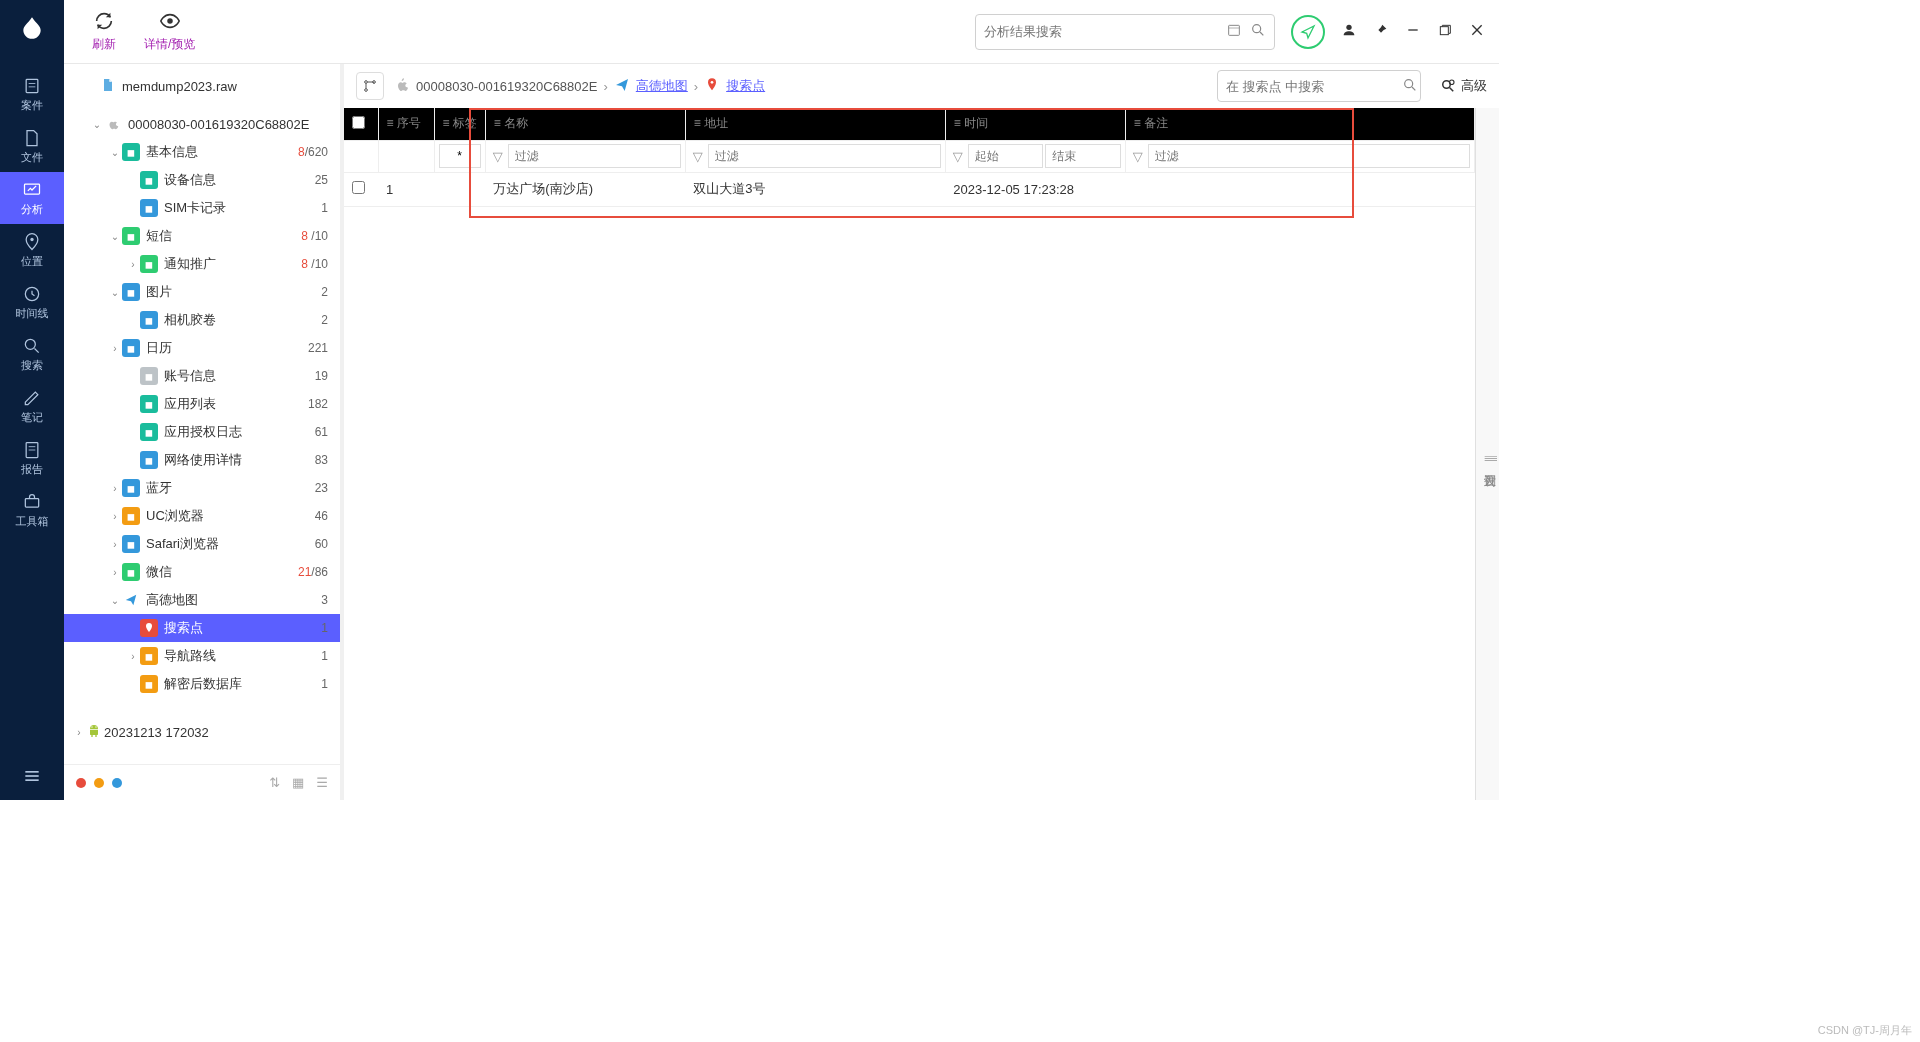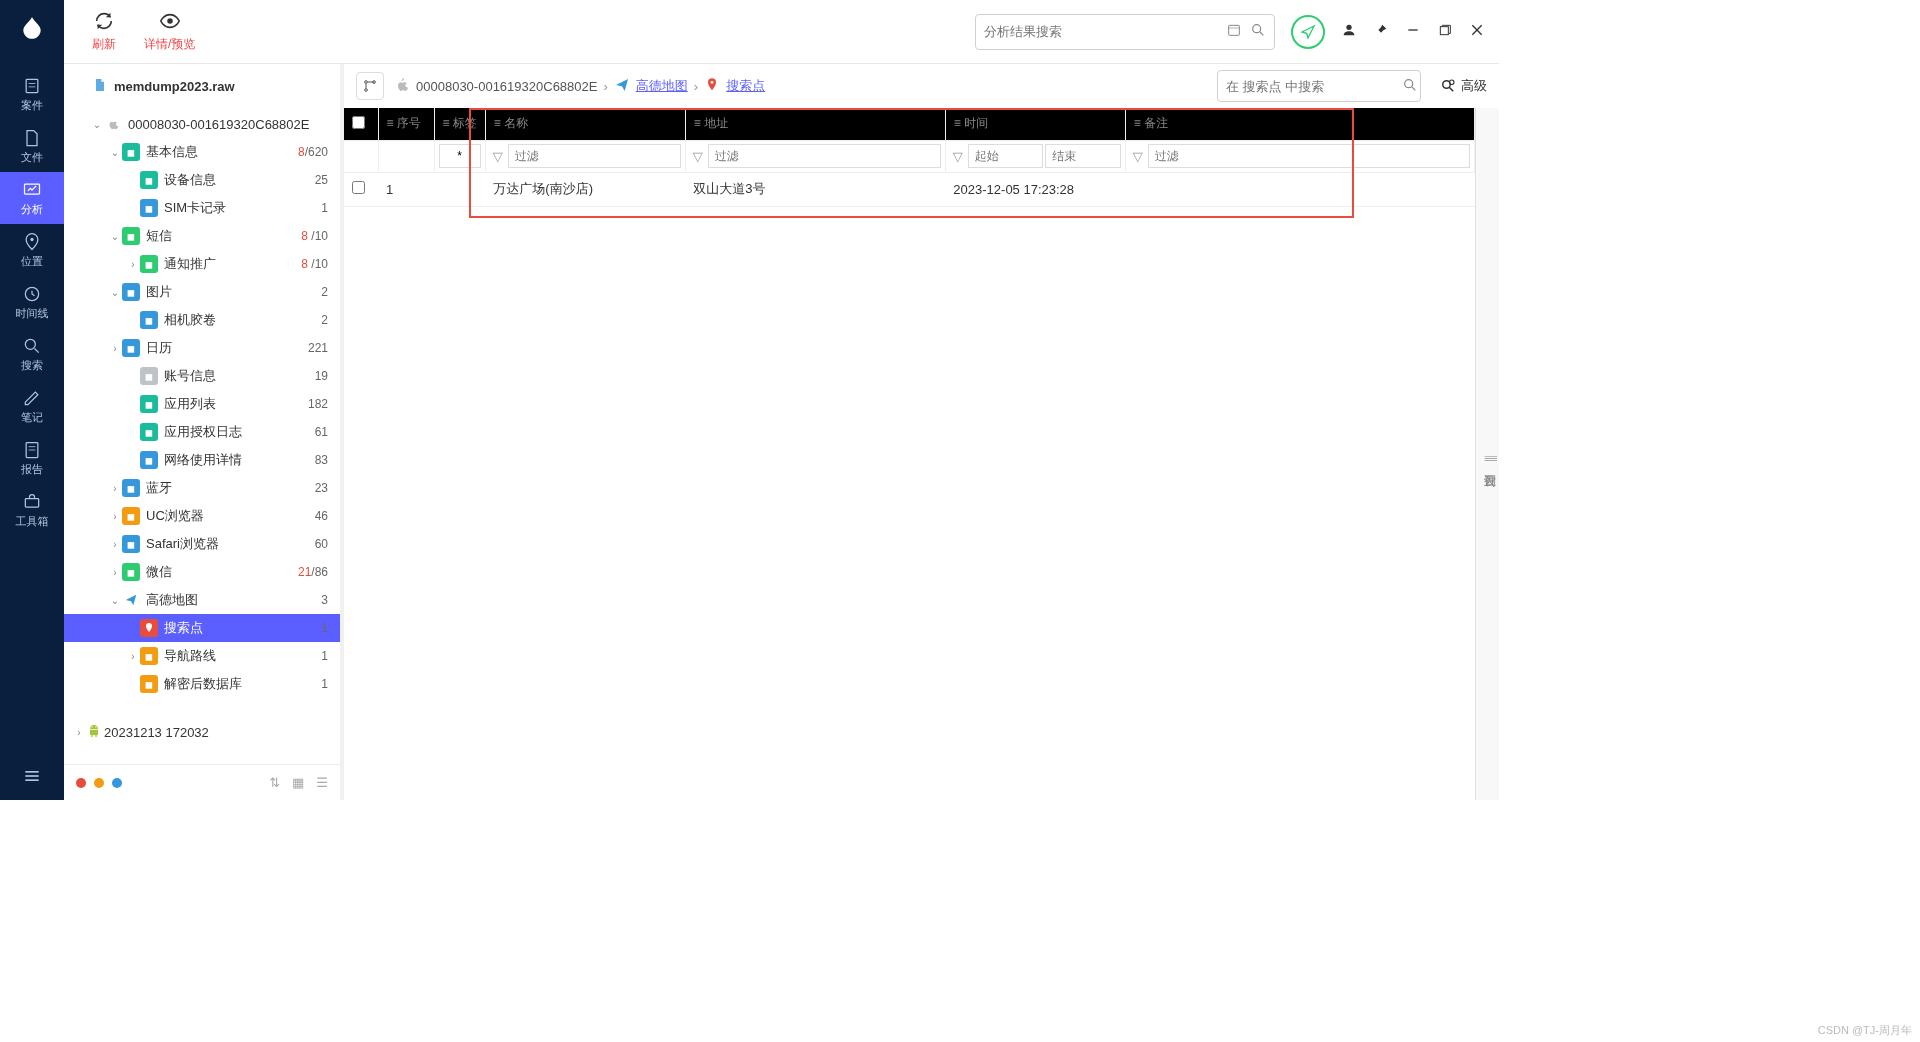--- a/index.html
+++ b/index.html
@@ -15,21 +15,21 @@
     .nav-spacer { flex: 1; }
     .nav-menu { width: 64px; height: 48px; display: flex; align-items: center; justify-content: center; color: #b0c4de; cursor: pointer; }
     
     
     .main-area { flex: 1; display: flex; flex-direction: column; }
     
     
     .toolbar { height: 64px; display: flex; align-items: center; padding: 0 14px; border-bottom: 1px solid #e8e8e8; }
     .toolbar-btn { display: flex; flex-direction: column; align-items: center; gap: 4px; padding: 0 14px; cursor: pointer; color: #333; }
     .toolbar-btn svg { width: 22px; height: 22px; }
-    .toolbar-btn-label { font-size: 12px; color: #ef4444; }
+    .toolbar-btn-label { font-size: 12px; color: #a21caf; }
     .toolbar-spacer { flex: 1; }
     .search-box { display: flex; align-items: center; border: 1px solid #d0d0d0; border-radius: 4px; height: 36px; width: 300px; padding: 0 8px; margin-right: 16px; }
     .search-input { flex: 1; border: none; outline: none; font-size: 13px; color: #888; }
     .search-icons { display: flex; gap: 8px; color: #999; }
     .green-btn { width: 34px; height: 34px; border: 2px solid #2ecc71; border-radius: 50%; display: flex; align-items: center; justify-content: center; margin-right: 16px; cursor: pointer; }
     .win-icons { display: flex; gap: 16px; color: #555; }
     .win-icons > * { cursor: pointer; }
     
     
     .content-split { flex: 1; display: flex; overflow: hidden; }
@@ -216,21 +216,21 @@
             <line x1="5" y1="5" x2="19" y2="19" stroke="#333" stroke-width="2"></line>
             <line x1="19" y1="5" x2="5" y2="19" stroke="#333" stroke-width="2"></line>
           </svg></span>
     </div>
   </div>
 
   <div class="content-split">
 
     <div class="tree-panel">
       <div class="tree-scroll" id="tree-scroll">
-        <div class="tree-row" style="padding-left:28px;font-weight:bold;">
+        <div class="tree-row" style="padding-left:36px;">
           <span><svg class="icon-svg" viewBox="0 0 24 24">
                 <path fill="#5dade2" d="M6 3h8l4 4v14H6z"></path>
                 <path fill="#fff" d="M14 3v4h4"></path>
               </svg></span>
           <span class="tree-label" style="margin-left:6px;">memdump2023.raw</span>
         </div>
         <div style="height:10px;"></div>
         <div id="tree-items">
             <div class="tree-row" style="padding-left: 26px;">
               <span class="tree-chevron">⌄</span>

